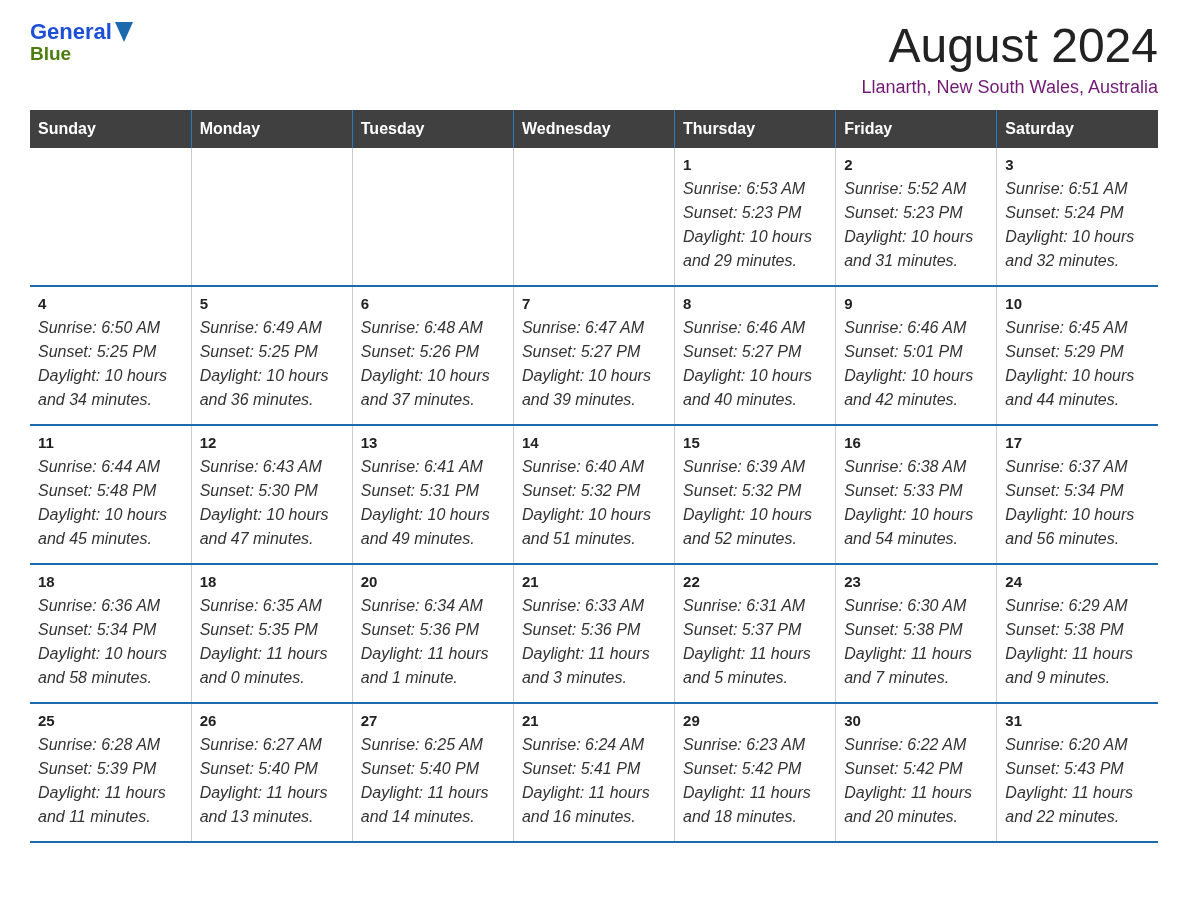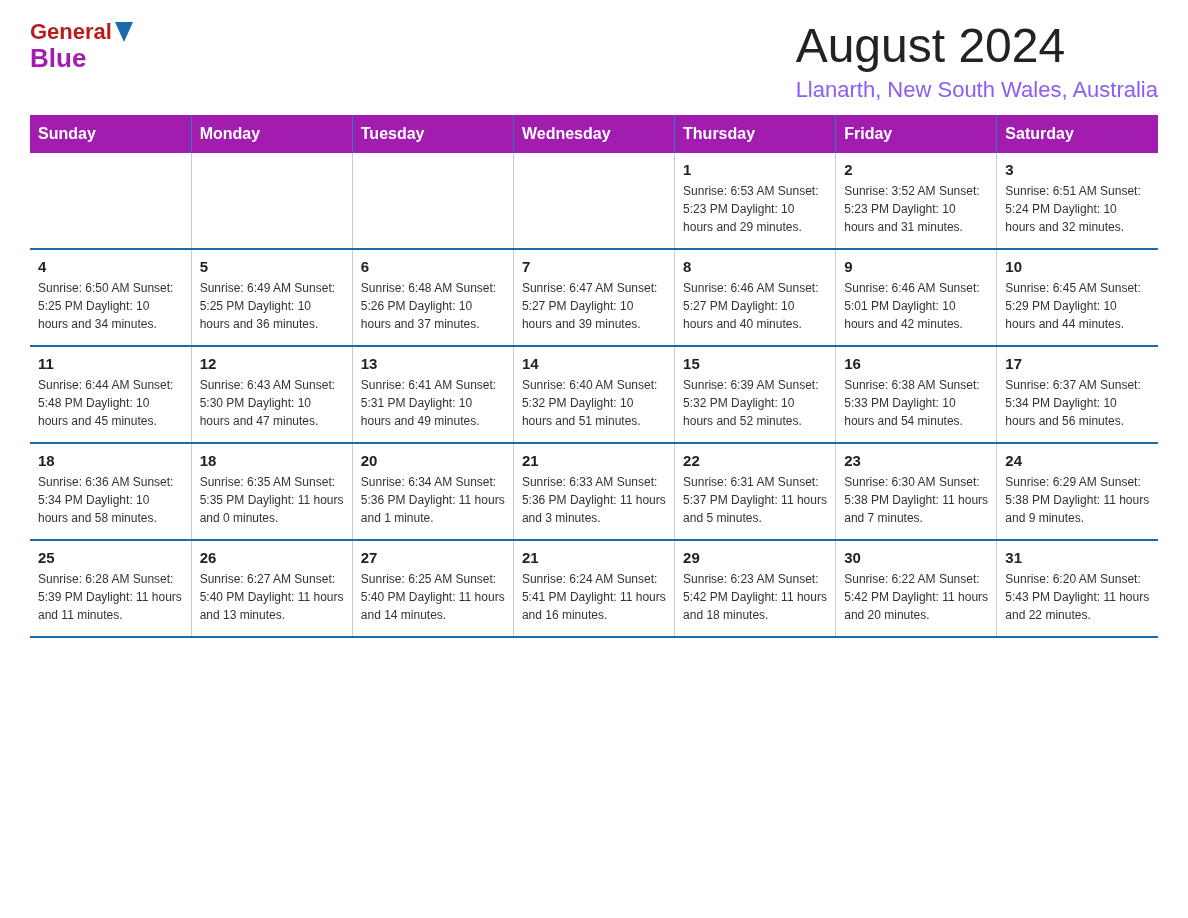--- a/index.html
+++ b/index.html
@@ -17,47 +17,48 @@
       margin-bottom: 10px;
     }
     .logo {
       display: flex;
       align-items: center;
       gap: 4px;
     }
     .logo-text-general {
       font-size: 22px;
       font-weight: bold;
-      color: #b91c1c;
+      color: #1d4ed8;
     }
     .logo-text-blue {
-      font-size: 26px;
+      font-size: 19px;
       font-weight: bold;
-      color: #a21caf;
+      color: #4d7c0f;
     }
     .title-block {
+      text-align: right;
     }
     .month-year {
       font-size: 48px;
       font-weight: 300;
       color: #222;
       line-height: 1.1;
     }
     .location {
-      font-size: 22px;
-      color: #8b5cf6;
+      font-size: 18px;
+      color: #701a75;
       margin-top: 4px;
     }
     .calendar {
       width: 100%;
       border-collapse: collapse;
       margin-top: 12px;
     }
     .calendar thead tr {
-      background-color: #a21caf;
+      background-color: #404040;
     }
     .calendar thead th {
       color: #fff;
       font-size: 16px;
       font-weight: 600;
       padding: 10px 8px;
       text-align: left;
       border-right: 1px solid #2a7abd;
     }
     .calendar thead th:last-child {
@@ -77,23 +78,24 @@
       border-right: none;
     }
     .day-number {
       font-size: 15px;
       font-weight: bold;
       color: #222;
       display: block;
       margin-bottom: 4px;
     }
     .day-info {
-      font-size: 12px;
+      font-size: 16px;
       color: #333;
       line-height: 1.5;
+      font-style: italic;
     }
     .empty-cell {
       background: #fff;
     }
   </style>
 </head>
 <body>
 
 <div class="header">
   <div class="logo">
@@ -132,21 +134,21 @@
         <td class="empty-cell"></td>
         <td class="empty-cell"></td>
         <td>
           <span class="day-number">1</span>
           <div class="day-info">Sunrise: 6:53 AM
 Sunset: 5:23 PM
 Daylight: 10 hours and 29 minutes.</div>
         </td>
         <td>
           <span class="day-number">2</span>
-          <div class="day-info">Sunrise: 3:52 AM
+          <div class="day-info">Sunrise: 5:52 AM
 Sunset: 5:23 PM
 Daylight: 10 hours and 31 minutes.</div>
         </td>
         <td>
           <span class="day-number">3</span>
           <div class="day-info">Sunrise: 6:51 AM
 Sunset: 5:24 PM
 Daylight: 10 hours and 32 minutes.</div>
         </td>
       </tr>

